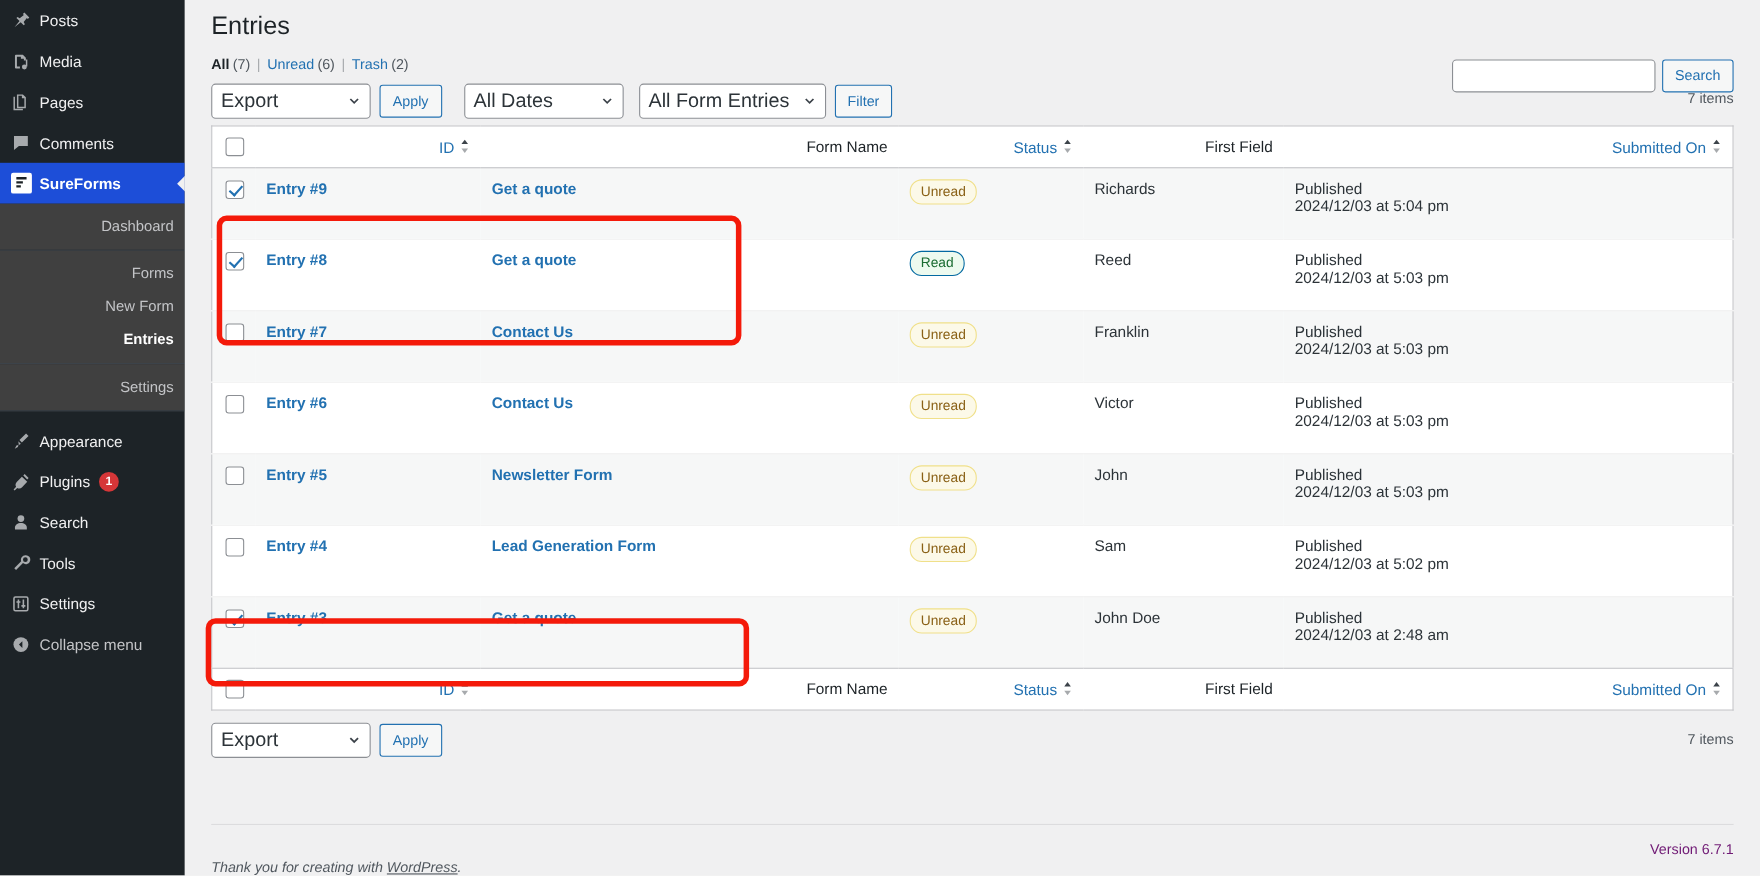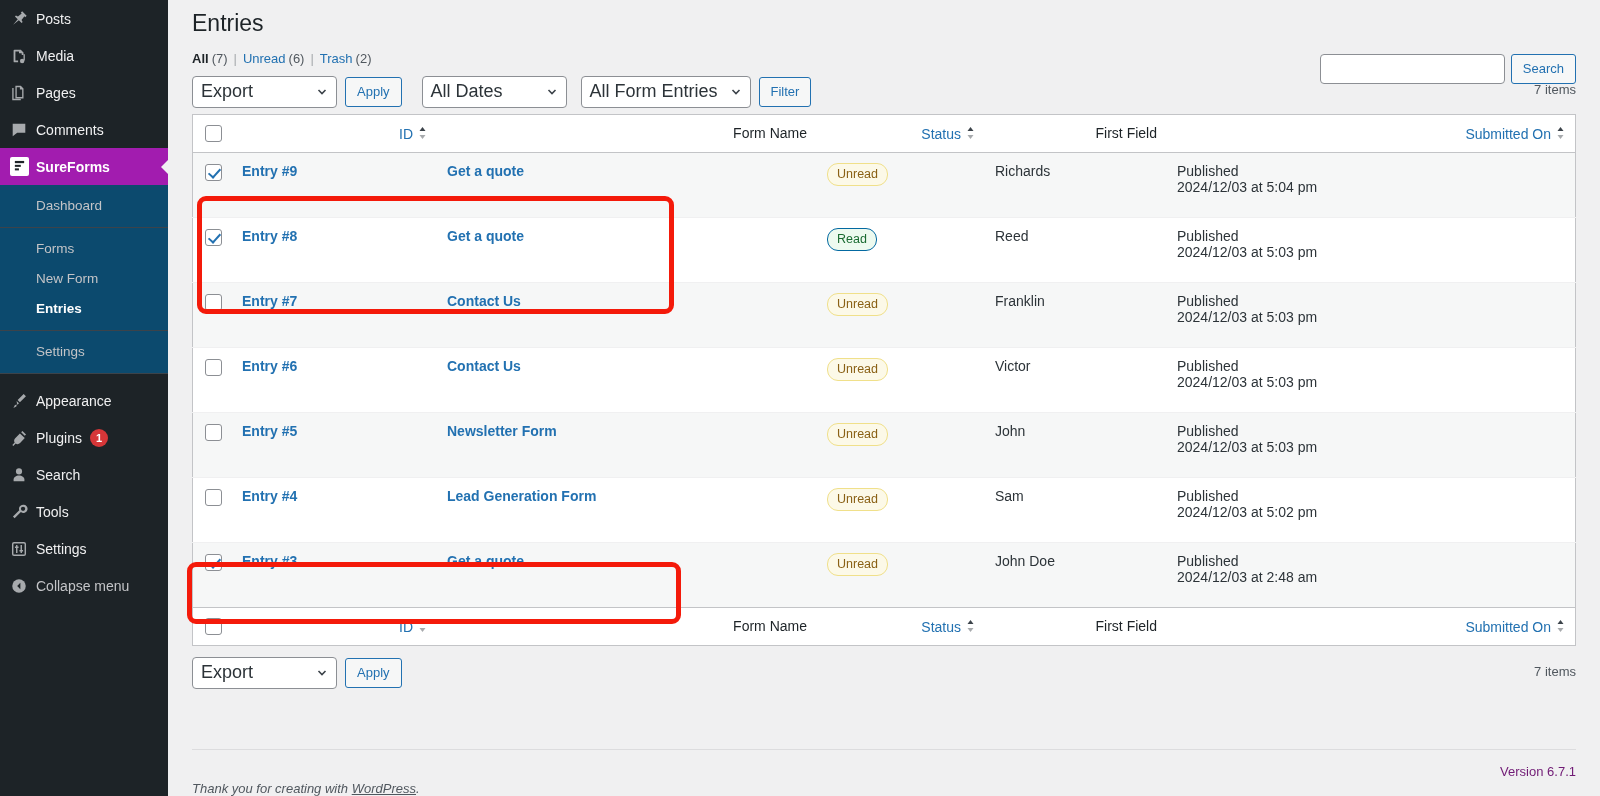--- a/index.html
+++ b/index.html
@@ -27,30 +27,30 @@
     color: #f0f0f1;
     position: relative;
   }
   .menu-item .mi-icon {
     width: 26px; flex: 0 0 26px;
     display: flex; align-items: center; justify-content: flex-start;
     color: #a7aaad;
   }
   .menu-item .mi-label { white-space: nowrap; }
   .menu-item.current {
-    background: #a21caf; color: #fff; font-weight: 600;
+    background: #1d4ed8; color: #fff; font-weight: 600;
   }
   .menu-item.current .mi-icon { color: #fff; }
   .menu-item.current::after {
     content: ""; position: absolute; right: -1px; top: 50%;
     transform: translateY(-50%);
     border-style: solid; border-width: 8px 8px 8px 0;
     border-color: transparent #f0f0f1 transparent transparent;
   }
-  .submenu { background: #0c4a6e; padding: 6px 0; }
+  .submenu { background: #404040; padding: 6px 0; text-align: right; }
   .submenu.first { padding-top: 6px; padding-bottom: 6px; }
   .sub-item {
     display: block; padding: 6px 10px 6px 36px;
     font-size: 13.5px; color: #c3c4c7; line-height: 18px;
   }
   .sub-item.current { color: #fff; font-weight: 700; }
   .sub-sep { height: 1px; background: #3c434a; margin: 0; }
   .badge-count {
     display: inline-flex; align-items: center; justify-content: center;
     min-width: 18px; height: 18px; padding: 0 6px; margin-left: 8px;

